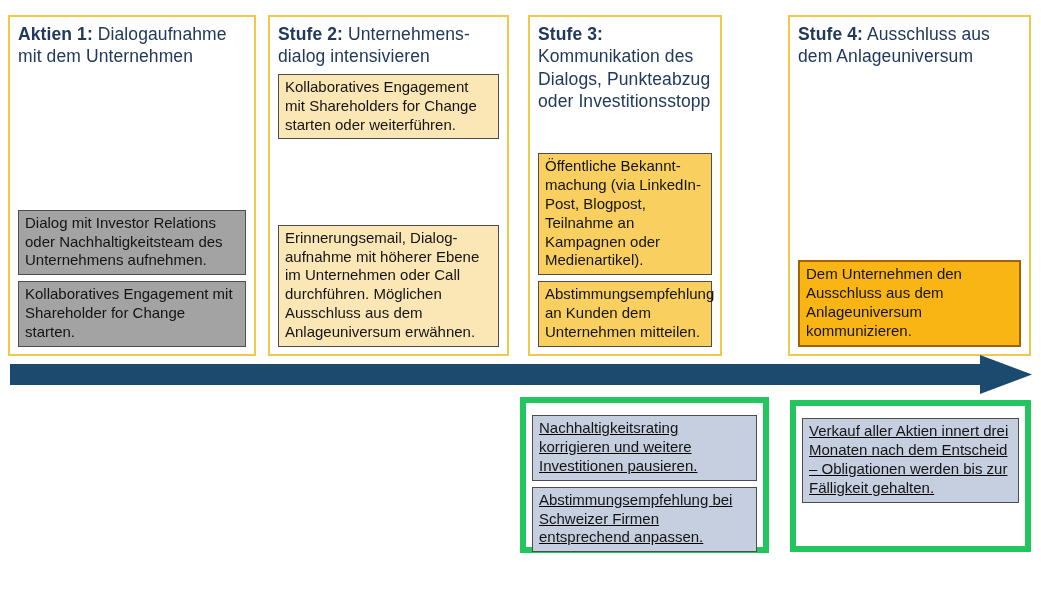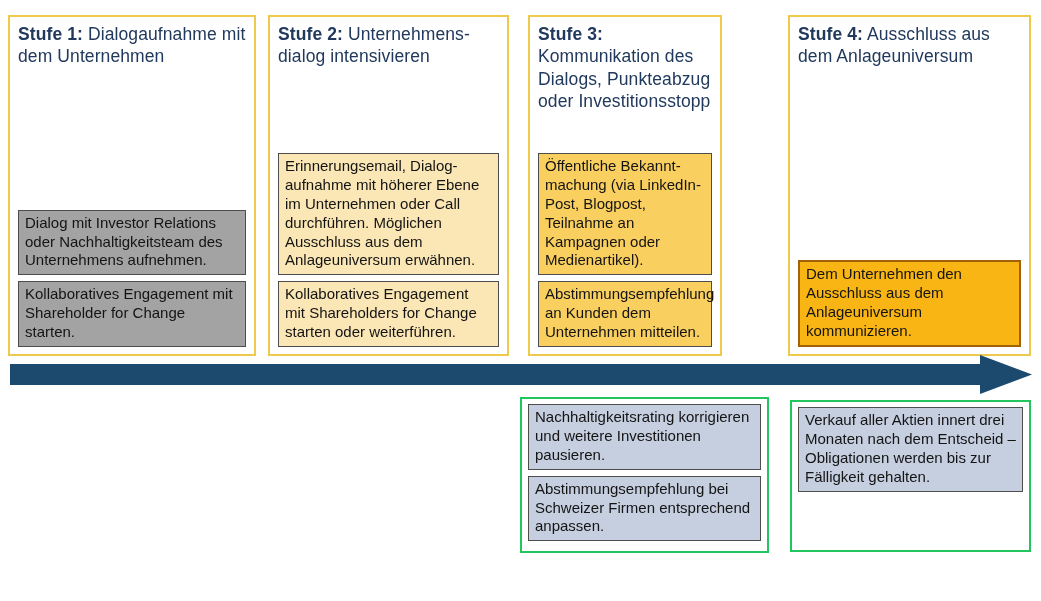--- a/index.html
+++ b/index.html
@@ -54,23 +54,24 @@
     position: absolute;
     left: 8px;
     top: 354px;
     width: 1026px;
     height: 42px;
   }
 
   .followup-container {
     position: absolute;
     background: #ffffff;
-    border: 2px solid #22c55e;
+    border: 6px solid #22c55e;
     box-sizing: border-box;
-    padding: 5px 6px;
+    padding: 12px 6px;
+    text-decoration: underline;
   }
   #followup-container-1 { left: 520px; top: 397px; width: 249px; height: 156px; }
   #followup-container-2 { left: 790px; top: 400px; width: 241px; height: 152px; }
 
   .followup-box {
     background: #c6cfe0;
     border: 1.5px solid #4d4d4d;
     box-sizing: border-box;
     padding: 3px 6px 4px 6px;
     font-size: 15px;
@@ -80,32 +81,32 @@
   }
   .followup-box:last-child { margin-bottom: 0; }
 </style>
 </head>
 <body>
 
 <div id="canvas">
 
   <div class="stage-col" id="stage-col-1">
     <div class="stage-header">
-      <span class="stage-label">Stufe 1:</span><span> Dialogaufnahme mit dem Unternehmen</span>
+      <span class="stage-label">Aktien 1:</span><span> Dialogaufnahme mit dem Unternehmen</span>
     </div>
     <div class="stage-box first">Dialog mit Investor Relations oder Nachhaltigkeitsteam des Unternehmens aufnehmen.</div>
     <div class="stage-box">Kollaboratives Engagement mit Shareholder for Change starten.</div>
   </div>
 
   <div class="stage-col" id="stage-col-2">
     <div class="stage-header">
       <span class="stage-label">Stufe 2:</span><span> Unternehmens-dialog intensivieren</span>
     </div>
+    <div class="stage-box">Kollaboratives Engagement mit Shareholders for Change starten oder weiterführen.</div>
     <div class="stage-box first">Erinnerungsemail, Dialog-aufnahme mit höherer Ebene im Unternehmen oder Call durchführen. Möglichen Ausschluss aus dem Anlageuniversum erwähnen.</div>
-    <div class="stage-box">Kollaboratives Engagement mit Shareholders for Change starten oder weiterführen.</div>
   </div>
 
   <div class="stage-col" id="stage-col-3">
     <div class="stage-header">
       <span class="stage-label">Stufe 3:</span><span> Kommunikation des Dialogs, Punkteabzug oder Investitionsstopp</span>
     </div>
     <div class="stage-box first">Öffentliche Bekannt-machung (via LinkedIn-Post, Blogpost, Teilnahme an Kampagnen oder Medienartikel).</div>
     <div class="stage-box">Abstimmungsempfehlung an Kunden dem Unternehmen mitteilen.</div>
   </div>
 

